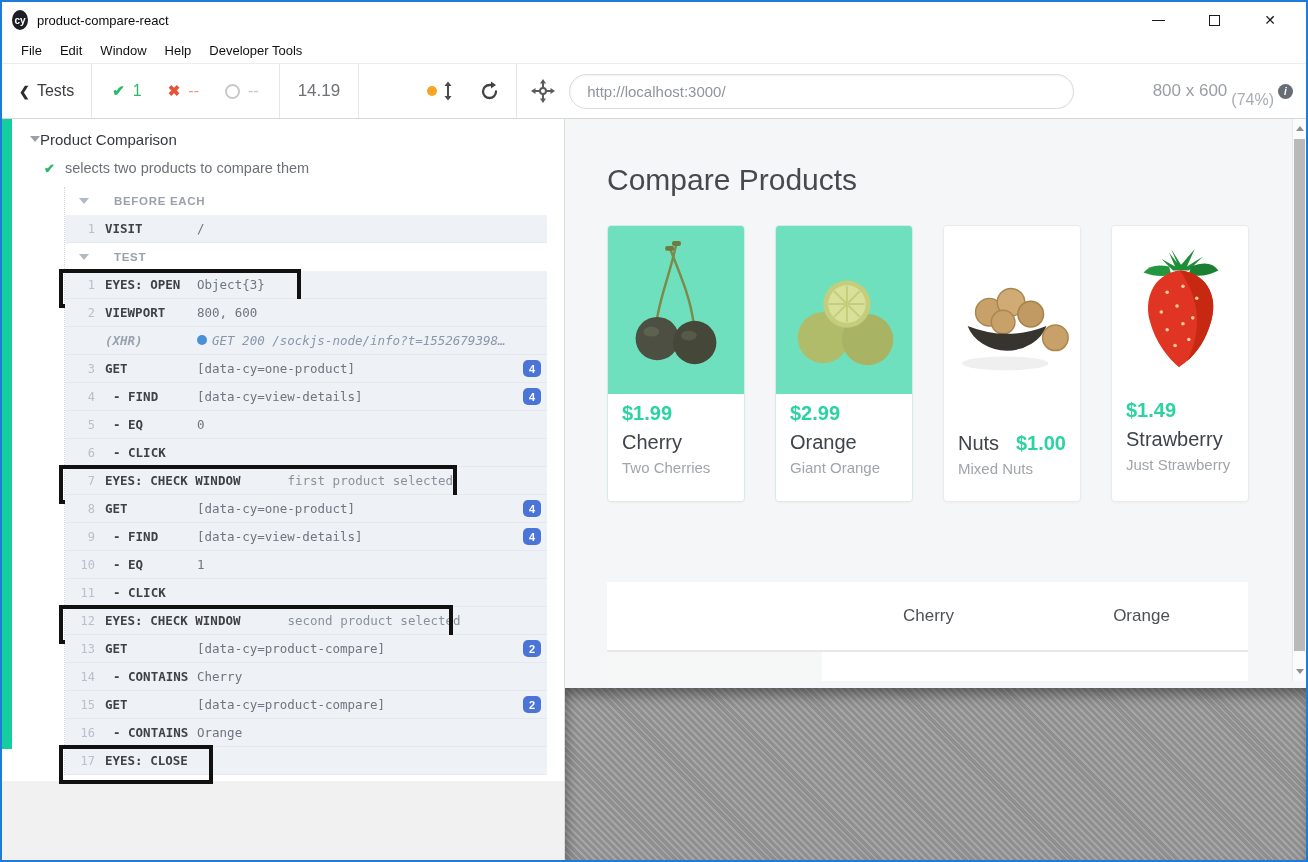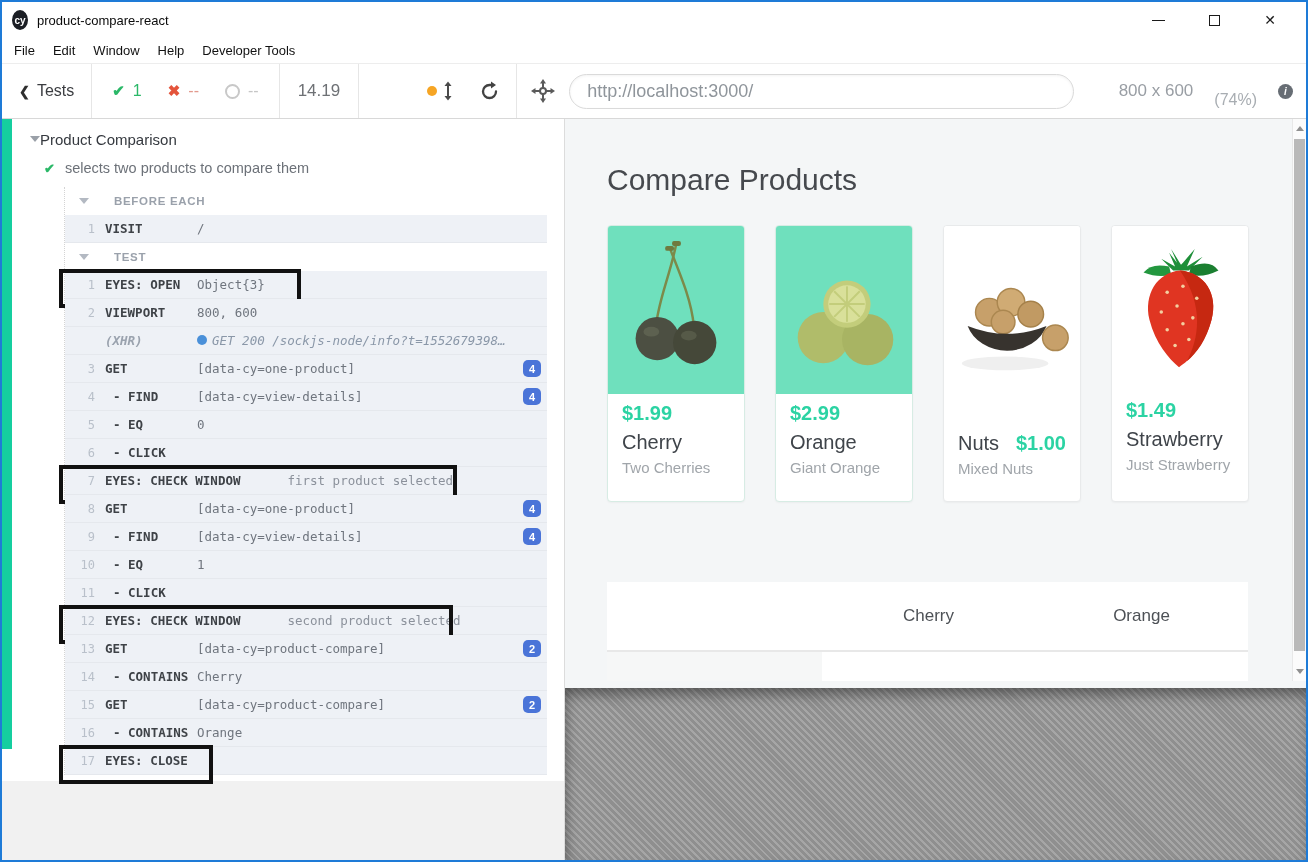--- a/index.html
+++ b/index.html
@@ -14,21 +14,21 @@
   .cy-logo { width:16px; height:20px; border-radius:50%; background:#1b1e24; color:#fff;
              font-size:10px; font-weight:bold; display:flex; align-items:center; justify-content:center; }
   .win-title { margin-left:9px; font-size:13px; color:#0b0b0b; }
   .win-controls { position:absolute; right:8px; top:0; height:36px; display:flex; }
   .win-btn { width:56px; height:36px; display:flex; align-items:center; justify-content:center;
              color:#1a1a1a; font-size:14px; }
   .max-glyph { width:11px; height:11px; border:1px solid #1a1a1a; display:inline-block; }
   .min-glyph { width:13px; height:1px; background:#1a1a1a; display:inline-block; }
 
   
-  .menubar { height:26px; display:flex; align-items:center; padding-left:3px; border-bottom:1px solid #ededed; background:#fff; flex:none; }
+  .menubar { height:26px; display:flex; align-items:center; padding-left:10px; border-bottom:1px solid #ededed; background:#fff; flex:none; }
   .menu-item { font-size:13px; color:#111; padding:0 9px; }
 
   
   .toolbar { height:55px; display:flex; align-items:center; background:#fff; border-bottom:1px solid #d8d8d8; flex:none; }
   .sep { width:1px; height:54px; background:#e6e6e6; flex:none; }
   .back-btn { display:flex; align-items:center; gap:7px; padding:0 17px; color:#3b3d41; font-size:16px; }
   .back-chev { font-size:13px; font-weight:bold; color:#2e2e2e; }
   .stats { display:flex; align-items:center; gap:26px; padding:0 20px; }
   .stat { display:flex; align-items:center; gap:8px; font-size:16px; }
   .glyph-pass { color:#2bb868; font-weight:bold; font-size:15px; }
@@ -36,23 +36,23 @@
   .glyph-fail { color:#e4543b; font-weight:bold; font-size:15px; }
   .num-fail { color:#e29a8e; }
   .ring { width:15px; height:15px; border:2px solid #c8c8c8; border-radius:50%; display:inline-block; }
   .num-pend { color:#c6c6c6; }
   .duration { padding:0 18px; font-size:17px; color:#6e7175; }
   .auto-group { display:flex; align-items:center; gap:6px; margin-left:68px; }
   .orange-dot { width:10px; height:10px; border-radius:50%; background:#f6a524; display:inline-block; }
   .refresh-btn { margin-left:26px; margin-right:16px; display:flex; }
   .crosshair-btn { margin:0 14px 0 14px; display:flex; }
   .url-pill { width:505px; height:35px; border:1px solid #dadada; border-radius:18px; background:#fff;
-              box-shadow:inset 0 1px 3px rgba(0,0,0,.05); font-size:18px; color:#8f959b;
+              box-shadow:inset 0 1px 3px rgba(0,0,0,.05); font-size:15px; color:#8f959b;
               line-height:33px; padding-left:17px; }
-  .tb-right { margin-left:auto; display:flex; align-items:center; padding-right:13px; gap:21px; }
+  .tb-right { margin-left:auto; display:flex; align-items:center; padding-right:13px; gap:4px; }
   .vp-size { font-size:17px; color:#999ea4; }
   .vp-scale { font-size:16px; color:#a8adb2;margin-top:17px; }
   .info-ic { width:15px; height:15px; border-radius:50%; background:#676d74; color:#fff; font-size:10px;
              font-weight:bold; font-style:italic; display:flex; align-items:center; justify-content:center; }
 
   
   .main { flex:1; display:flex; min-height:0; }
 
   
   .reporter { width:563px; flex:none; border-right:1px solid #dcdcdc; background:#fff;

